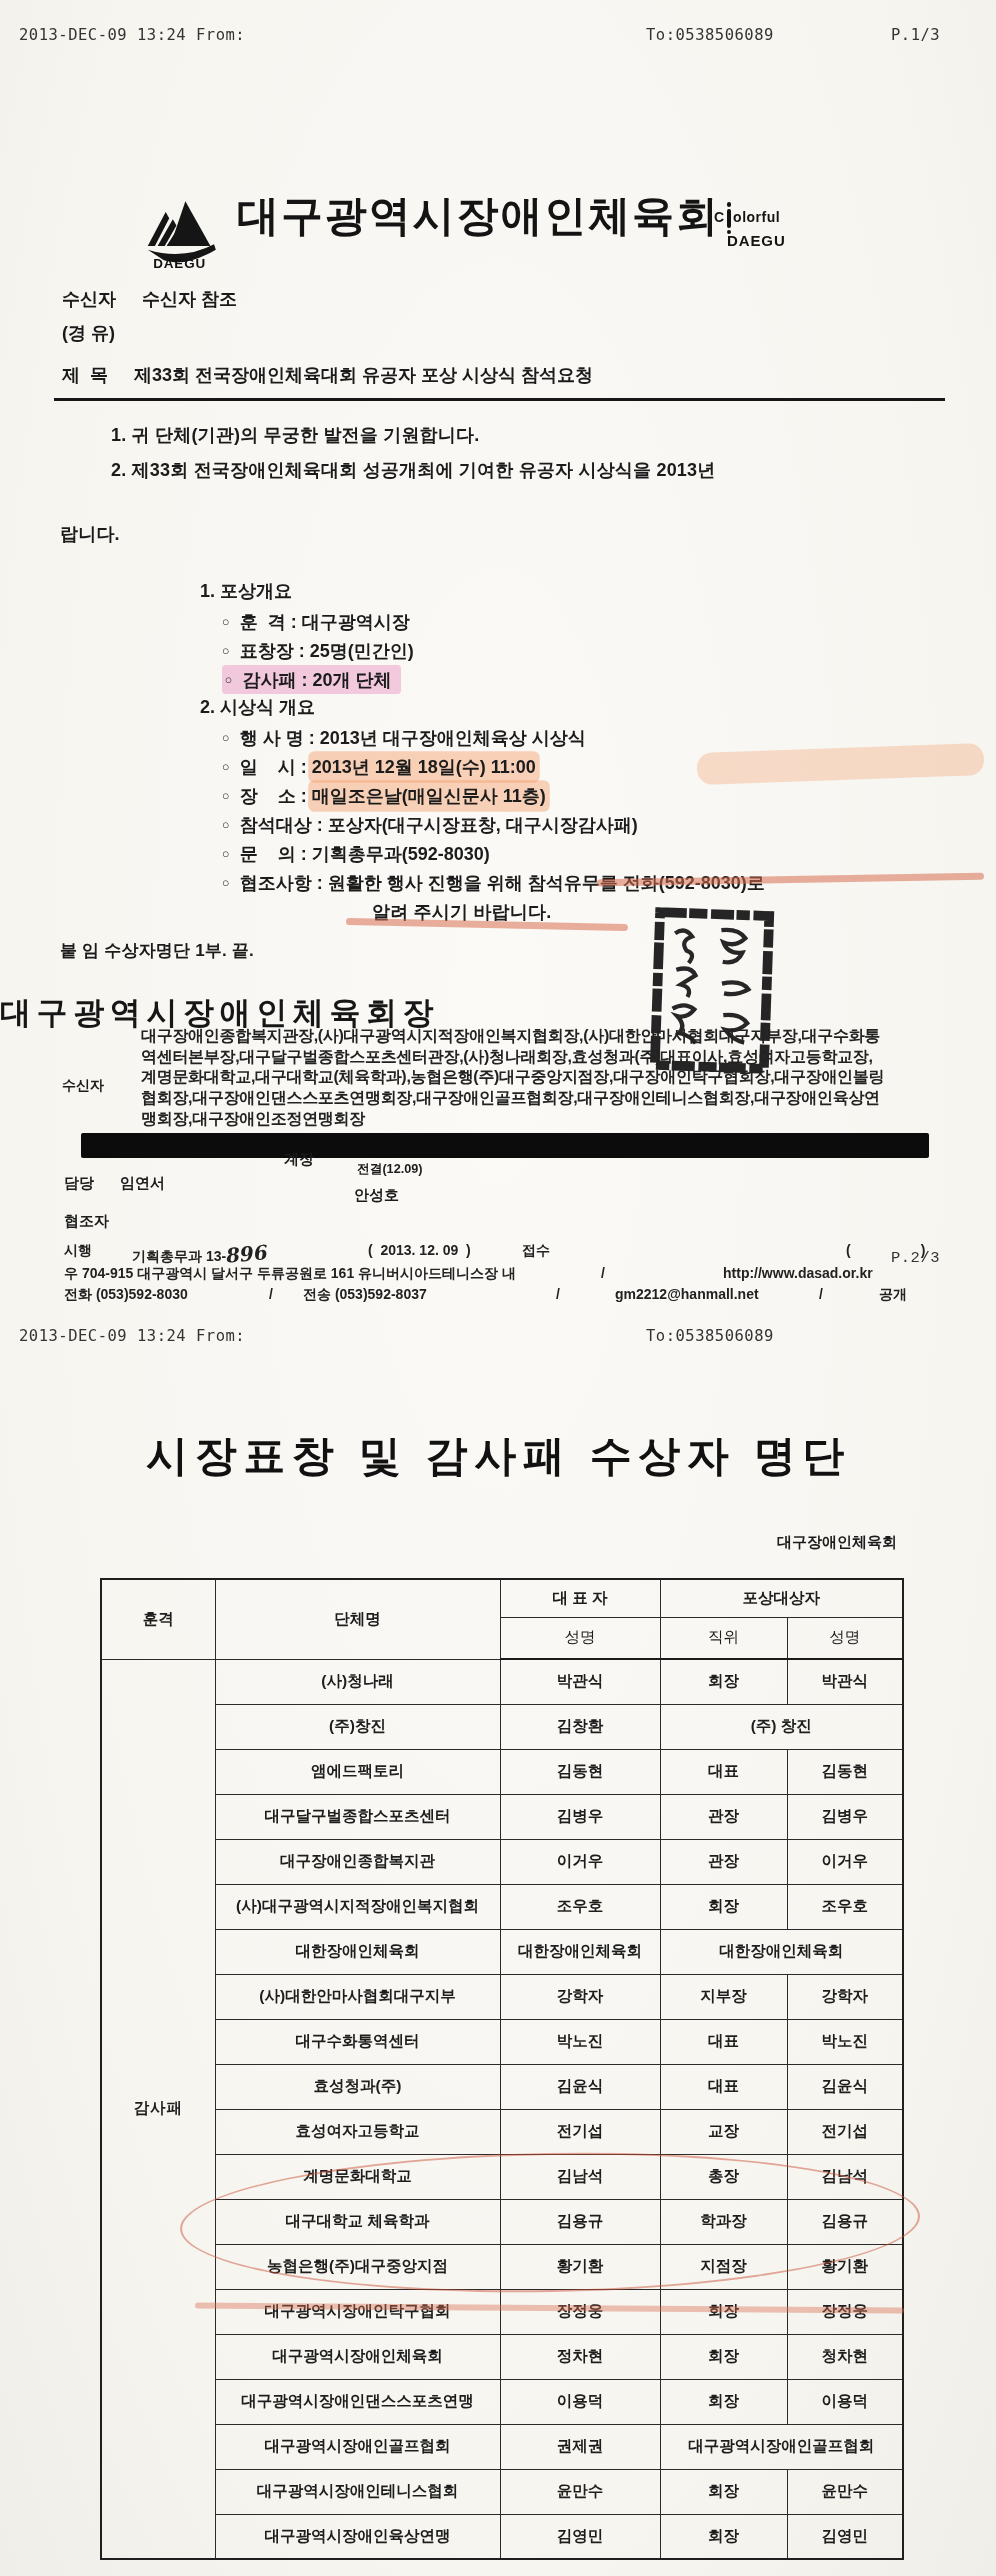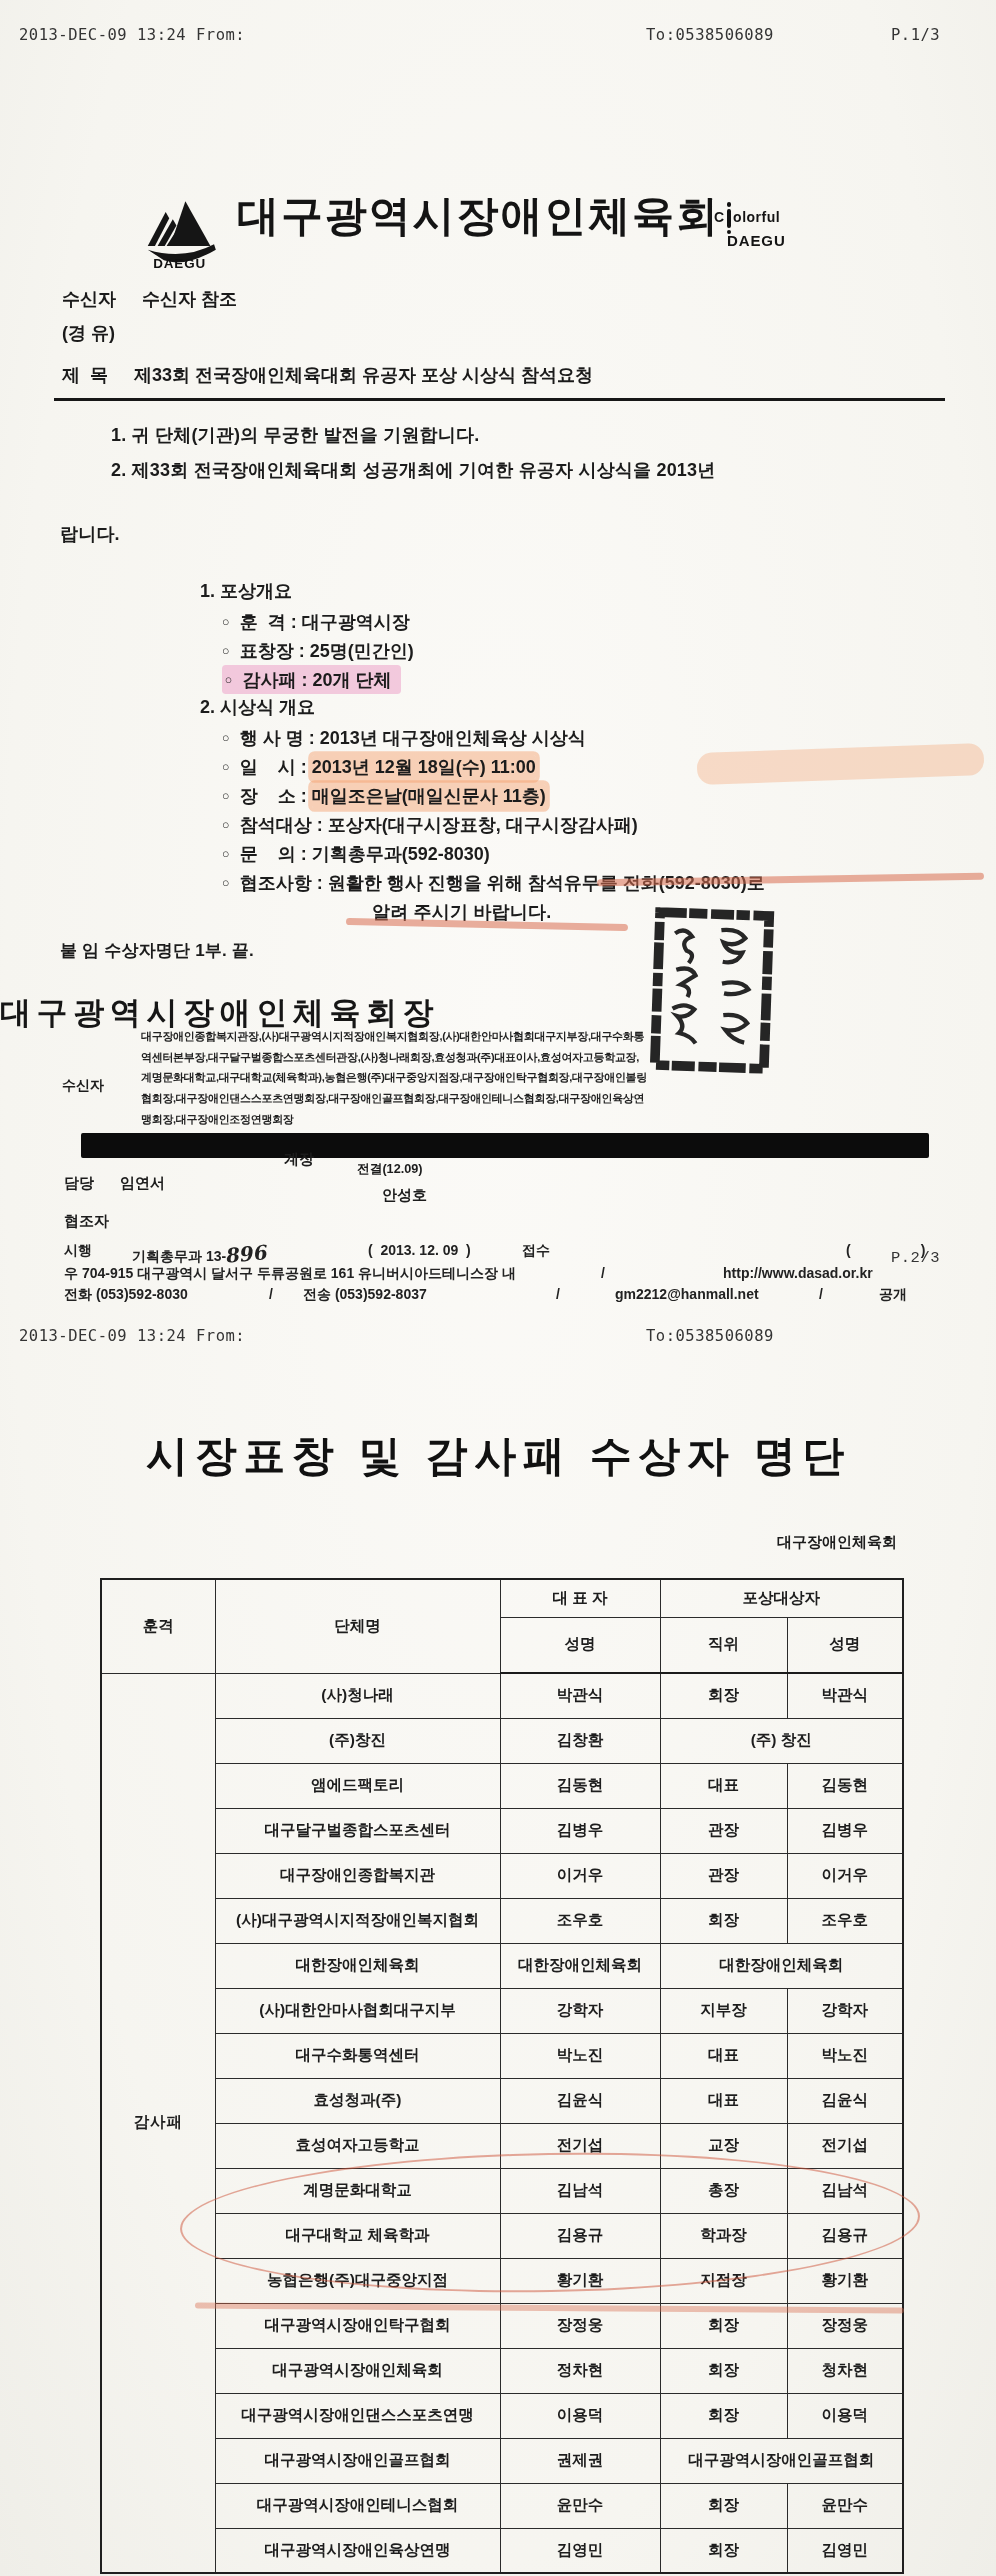--- a/index.html
+++ b/index.html
@@ -33,41 +33,41 @@
   
   .btxt { font-size:18px; font-weight:600; color:#1b1b1b; letter-spacing:0.2px; }
   .sec-title { font-size:18px; font-weight:700; }
   .bullet-line { display:flex; align-items:center; height:29px; font-size:18px; font-weight:600; width:fit-content; }
   .bullet { font-size:12.2px; margin-right:10.3px; color:#222; position:relative; top:0.9px; }
   .bullet-line.pink { background:rgba(233,130,186,0.40); border-radius:3.8px; padding:0.9px 9.4px 0.9px 2.8px; }
   span.peach { background:rgba(243,158,106,0.45); border-radius:2.8px; box-shadow:0 0 0 3.8px rgba(243,158,106,0.45); }
 
   .signature { width:100%; text-align:left; font-size:31px; font-weight:800; letter-spacing:5.6px; color:#161616; }
 
-  .recipients { font-size:11px; font-weight:600; line-height:20.7px; letter-spacing:-0.3px; color:#222; text-align:justify; }
+  .recipients { font-size:16px; font-weight:600; line-height:20.7px; letter-spacing:-0.3px; color:#222; text-align:justify; }
   .recv-label { font-size:14px; font-weight:700; }
 
   .redact-bar { background:#0c0c0c; border-radius:1.9px; }
   .small { font-size:15px; font-weight:600; }
   .tiny  { font-size:12.7px; font-weight:600; }
   .foot  { font-size:14px; font-weight:600; color:#222; }
   .hand  { font-family:"DejaVu Serif", serif; font-style:italic; font-weight:700; font-size:20px; display:inline-block; transform:rotate(-5deg); }
 
   
   .roster-title { width:100%; text-align:center; font-family:Liberation Sans, sans-serif; font-size:42px; font-weight:700; letter-spacing:6.6px; color:#111; }
   .roster-org { font-size:15px; font-weight:700; }
 
   table.roster { border-collapse:collapse; table-layout:fixed; width:800px; background:transparent; }
   table.roster th, table.roster td {
     border:1.5px solid #2b2b2b; text-align:center; vertical-align:middle;
     font-size:15.5px; font-weight:600; color:#1d1d1d; padding:0 3.8px; overflow:hidden;
   }
   table.roster { border:2.4px solid #1f1f1f; }
   table.roster thead tr:first-child th { height:38px; font-weight:700; }
-  table.roster thead tr:last-child  th { height:56px; font-weight:700; border-bottom:2.8px solid #1b1b1b; }
+  table.roster thead tr:last-child  th { height:42px; font-weight:400; border-bottom:2.8px solid #1b1b1b; }
   table.roster tbody td { height:45px; }
   td.award-cell { font-weight:700; font-size:16px; letter-spacing:0.9px; }
 
   
   .seal { transform:rotate(2deg); opacity:0.92; }
   .oval-anno { border:2.8px solid rgba(206,84,58,0.5); border-radius:50%; transform:rotate(-1deg); }
   .stroke-anno { background:rgba(216,110,80,0.55); border-radius:3.8px; }
   .smear { background:rgba(243,158,106,0.33); border-radius:15px; transform:rotate(-2deg); }
 </style>
 </head>
@@ -203,21 +203,21 @@
 
       <div>맹회장,대구장애인조정연맹회장</div>
     </div>
 
   <div class="abs redact-bar" style="left:81px; top:1133px; width:848px; height:25px;"></div>
 
   <span class="abs small" style="left:64px;  top:1174px;">담당</span>
   <span class="abs small" style="left:120px; top:1174px;">임연서</span>
   <span class="abs small" style="left:284px; top:1150px;text-align:right;">계장</span>
   <span class="abs tiny" style="left:357px; top:1161px;">전결(12.09)</span>
-  <span class="abs small" style="left:382px; top:1186px;">안성호</span>
+  <span class="abs small" style="left:354px; top:1186px;">안성호</span>
   <span class="abs small" style="left:64px;  top:1212px;">협조자</span>
 
   <span class="abs foot" style="left:64px;  top:1242px;">시행</span>
   <span class="abs foot" style="left:132px; top:1242px;"><span class="pre">기획총무과 13-</span><span class="hand">896</span></span>
   <span class="abs foot pre" style="left:368px; top:1242px;">(  2013. 12. 09  )</span>
   <span class="abs foot" style="left:522px; top:1242px;">접수</span>
   <span class="abs foot pre" style="left:846px; top:1242px;">(                  )</span>
 
   <span class="abs foot" style="left:64px;  top:1265px;">우 704-915  대구광역시 달서구 두류공원로 161 유니버시아드테니스장 내</span>
   <span class="abs foot" style="left:601px; top:1265px;">/</span>

